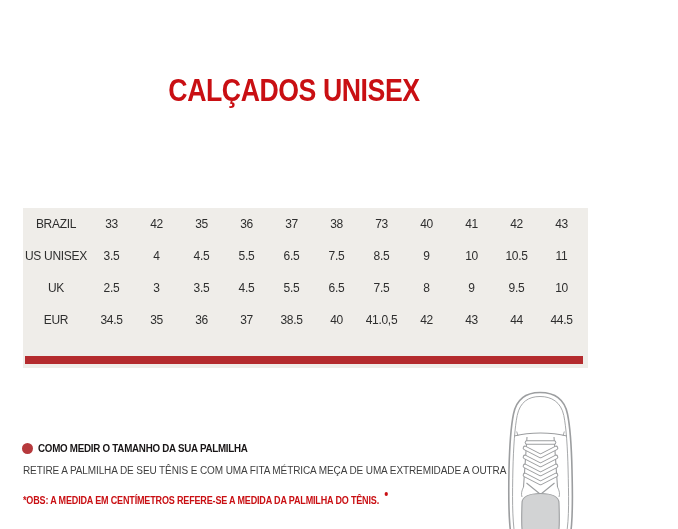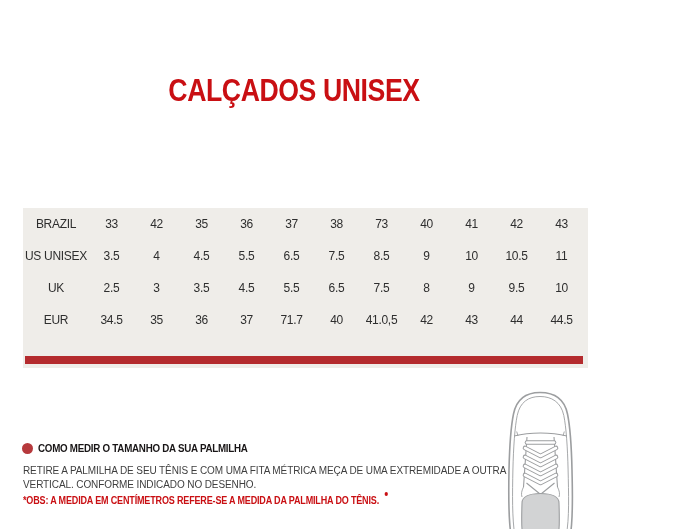--- a/index.html
+++ b/index.html
@@ -108,38 +108,37 @@
         <div class="tcell">9.5</div>
         <div class="tcell">10</div>
         <div class="tcell">11</div>
       </div>
       <div class="trow">
         <div class="tcell">EUR</div>
         <div class="tcell">34.5</div>
         <div class="tcell">35</div>
         <div class="tcell">36</div>
         <div class="tcell">37</div>
-        <div class="tcell">71.7</div>
+        <div class="tcell">38.5</div>
         <div class="tcell">40</div>
         <div class="tcell">41.0,5</div>
         <div class="tcell">42</div>
         <div class="tcell">43</div>
         <div class="tcell">44</div>
         <div class="tcell">44.5</div>
         <div class="tcell">36</div>
       </div>
     </div>
   <div class="red-bar"></div>
   <span class="edge-tick">’</span>
 
   <div class="guide-dot"></div>
   <div class="guide-heading">COMO MEDIR O TAMANHO DA SUA PALMILHA</div>
   <div class="guide-para">
     <div class="guide-line">RETIRE A PALMILHA DE SEU TÊNIS E COM UMA FITA MÉTRICA MEÇA DE UMA EXTREMIDADE A OUTRA NA</div>
-    <div class="guide-line">VERTICAL. CONFORME INDICADO NO DESENHO.</div>
   </div>
   <div class="guide-note">
     <span>*OBS: A MEDIDA EM CENTÍMETROS REFERE-SE A MEDIDA DA PALMILHA DO TÊNIS.</span><span class="sup-dot"></span>
   </div>
 
   <svg class="shoe-sketch" viewBox="0 0 85 172">
     <path class="o" d="M42 2.5 C56 2.5 66.5 9 69.5 24 C72 36 73.5 58 74 80 C74.5 104 75.5 130 72 147 C69 163 57 170.5 42.5 170.5 C28 170.5 16.5 164 13.5 148 C10 130 10.5 104 11 80 C11.5 58 13 36 15.5 24 C18.5 9 28 2.5 42 2.5 Z"></path>
     <path class="l" d="M42 6.5 C53.5 6.5 63 12 65.8 25.5 C68.2 37 69.6 58 70.1 80 C70.6 103 71.5 129 68.2 145.5 C65.5 159.5 55.5 166.5 42.5 166.5 C29.5 166.5 19.5 160.5 17 146.5 C14 129 14.4 103 14.9 80 C15.4 58 16.8 37 19.2 25.5 C22 12 30.5 6.5 42 6.5 Z"></path>
     <path class="l2" d="M16 46 C32 42 53 42 69 46"></path>
     <path class="l" d="M20 46 L18.7 41.5 M65 46 L66.3 41.5"></path>

